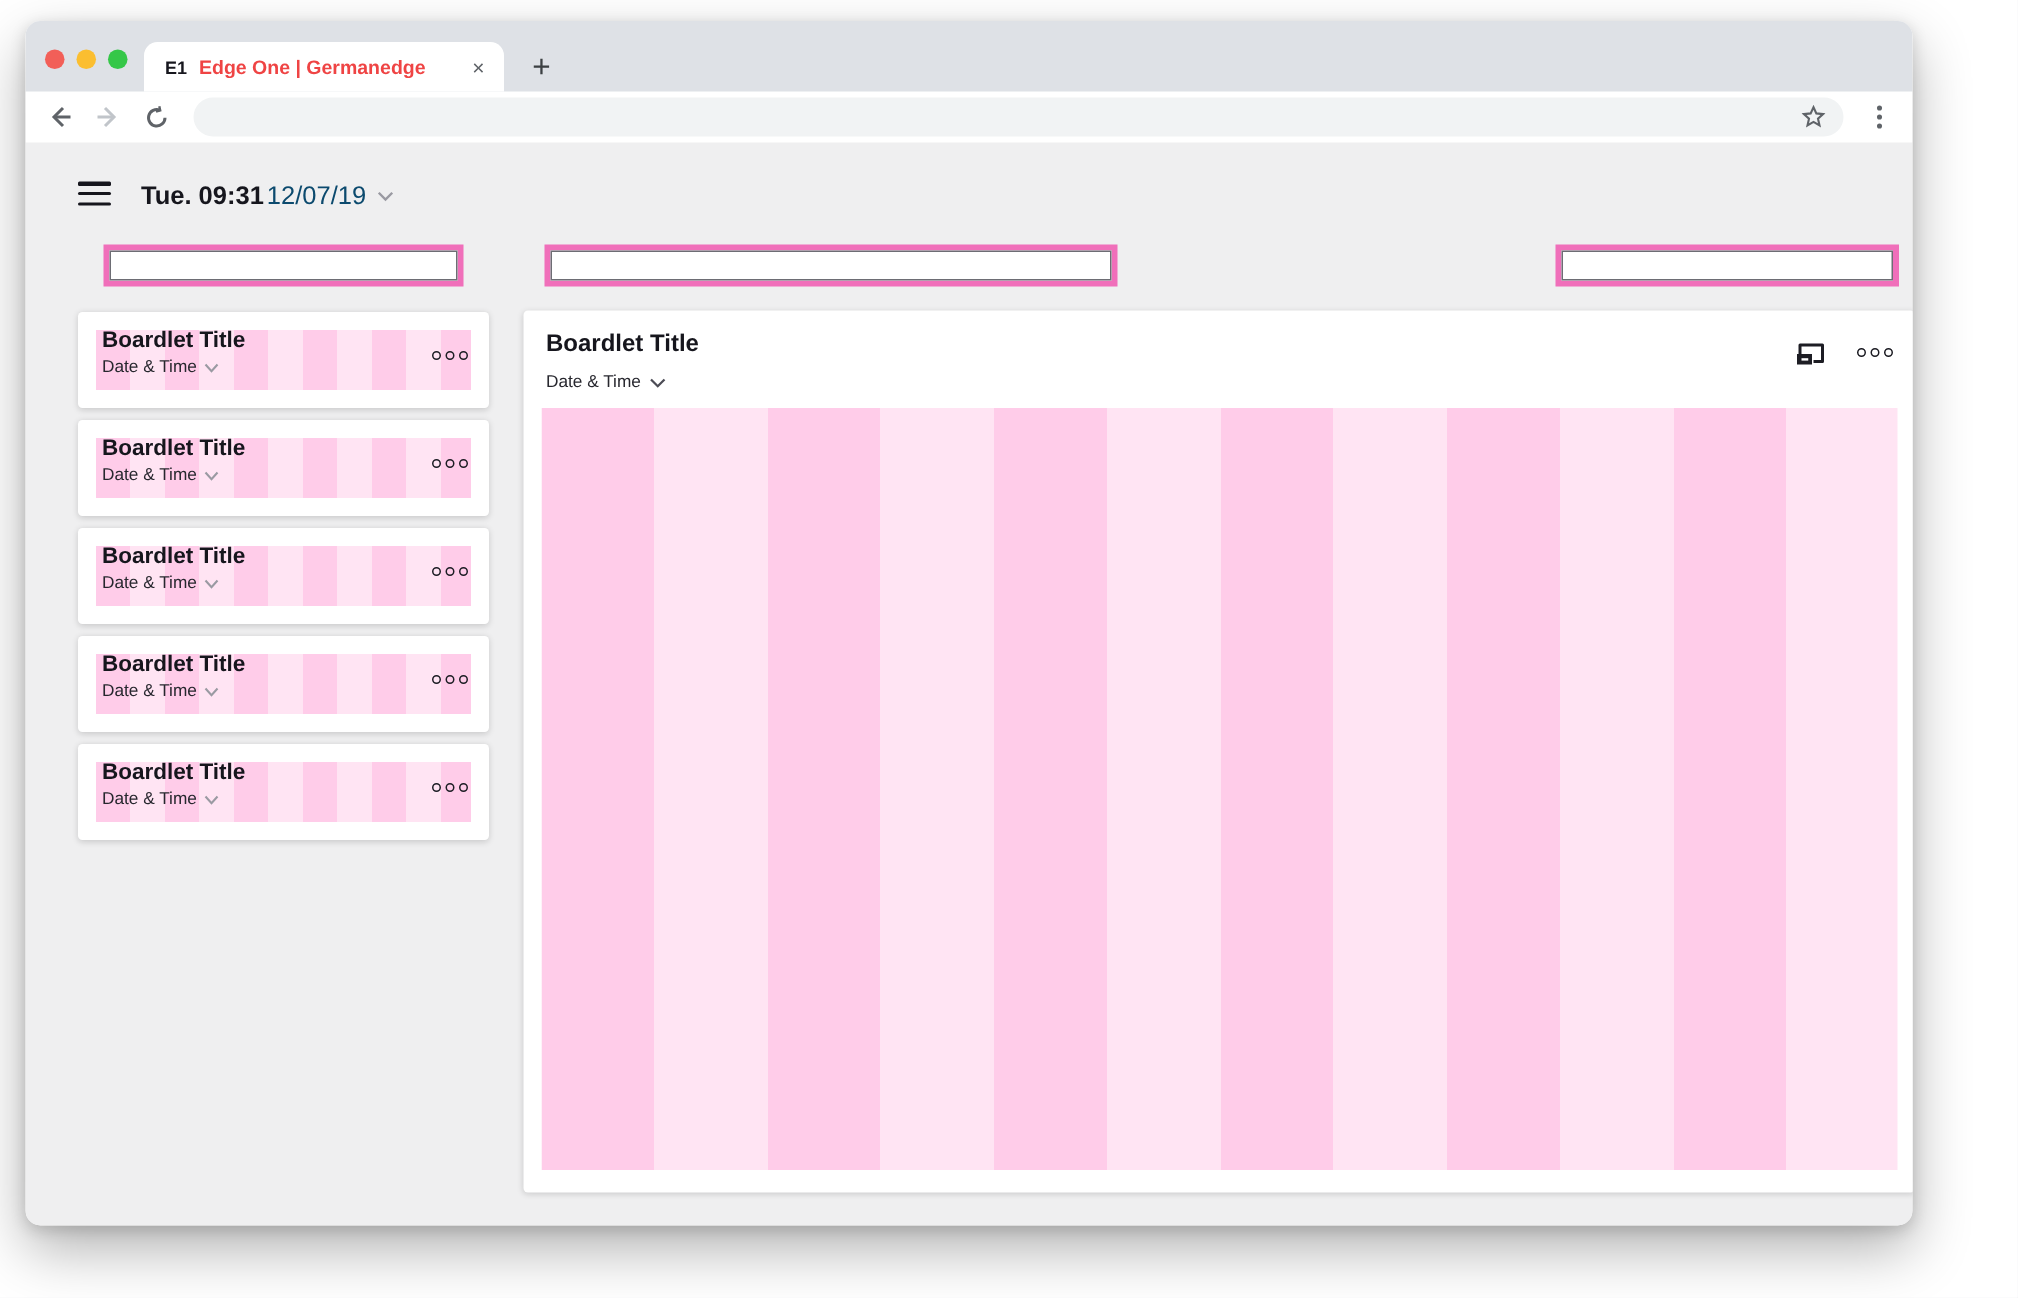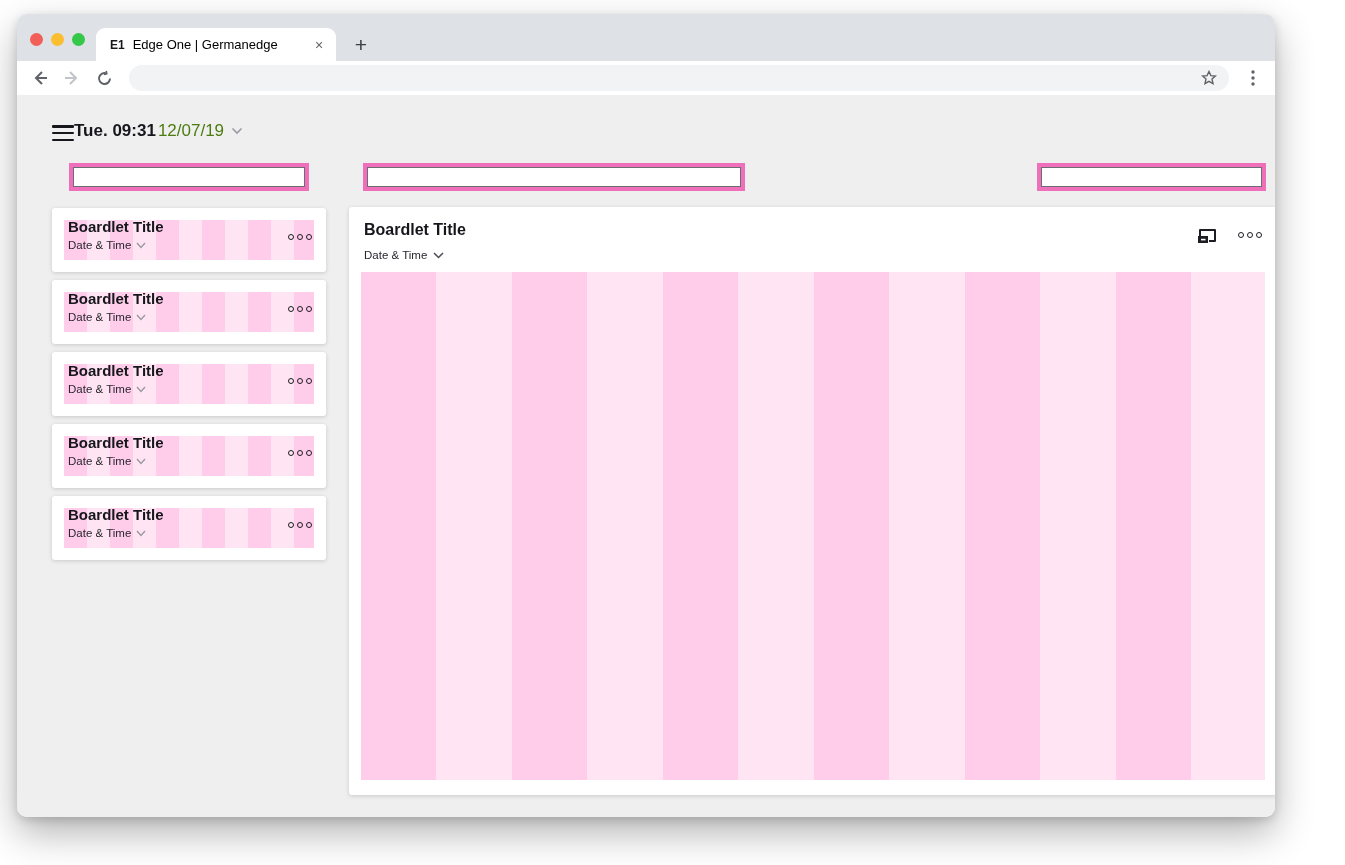--- a/index.html
+++ b/index.html
@@ -24,21 +24,21 @@
   .tl-yellow { background: #fbbe30; }
   .tl-green { background: #35c748; }
 
   .tab {
     position: absolute; left: 79px; top: 14px;
     width: 240px; height: 33px;
     background: #ffffff; border-radius: 9px 9px 0 0;
     display: flex; align-items: center; padding: 0 8px 0 14px; gap: 8px;
   }
   .tab-favicon { font-size: 12px; font-weight: 700; color: #17171e; }
-  .tab-title { font-size: 13px; color: #000000; white-space: nowrap; overflow: hidden; flex: 1; }
+  .tab-title { font-size: 13px; color: #ef4444; white-space: nowrap; overflow: hidden; flex: 1; font-weight: bold; }
   .tab-close {
     width: 18px; height: 18px; border-radius: 50%;
     display: flex; align-items: center; justify-content: center;
     font-size: 14px; color: #5f6368; cursor: pointer; line-height: 1;
   }
   .newtab {
     position: absolute; left: 331px; top: 18px;
     width: 26px; height: 26px; display: flex; align-items: center; justify-content: center;
     font-size: 21px; font-weight: 400; color: #3c4043; cursor: pointer;
   }
@@ -62,26 +62,26 @@
   .star-btn { width: 20px; height: 20px; display: flex; align-items: center; justify-content: center; }
   .kebab-btn { width: 24px; height: 24px; display: flex; align-items: center; justify-content: center; }
 
   
   .content { position: relative; height: 722px; background: var(--app-bg, #efeff0); }
 
   .app-header {
     position: absolute; left: 35px; right: 48px; top: 16px; height: 40px;
     display: flex; align-items: center; justify-content: space-between;
   }
-  .hdr-left { display: flex; align-items: flex-end; }
+  .hdr-left { display: flex; align-items: flex-start; gap: 20px; }
   .hamburger { width: 22px; height: 16px; display: flex; flex-direction: column; justify-content: space-between; cursor: pointer; }
   .hamburger i { display: block; height: 2.5px; background: var(--text-dark, #16161d); border-radius: 1px; }
   .datetime { display: flex; align-items: baseline; gap: 2px; cursor: pointer; }
   .dt-time { font-size: 17px; font-weight: 700; color: var(--text-dark, #16161d); }
-  .dt-date { font-size: 17px; font-weight: 400; color: #4d7c0f; }
+  .dt-date { font-size: 17px; font-weight: 400; color: #0c4a6e; }
   .dt-chevron { margin-left: 5px; align-self: center; }
 
   .hdr-right { display: flex; align-items: center; gap: 20px; }
   .app-logo { font-size: 21px; font-weight: 800; letter-spacing: -0.5px; color: var(--text-dark, #16161d); margin-right: 4px; }
   .hdr-icon { width: 22px; height: 22px; display: flex; align-items: center; justify-content: center; cursor: pointer; }
 
   
   .pink-box {
     position: absolute; top: 68px; height: 28px;
     border: 4px solid var(--accent-pink, #f06fba);

